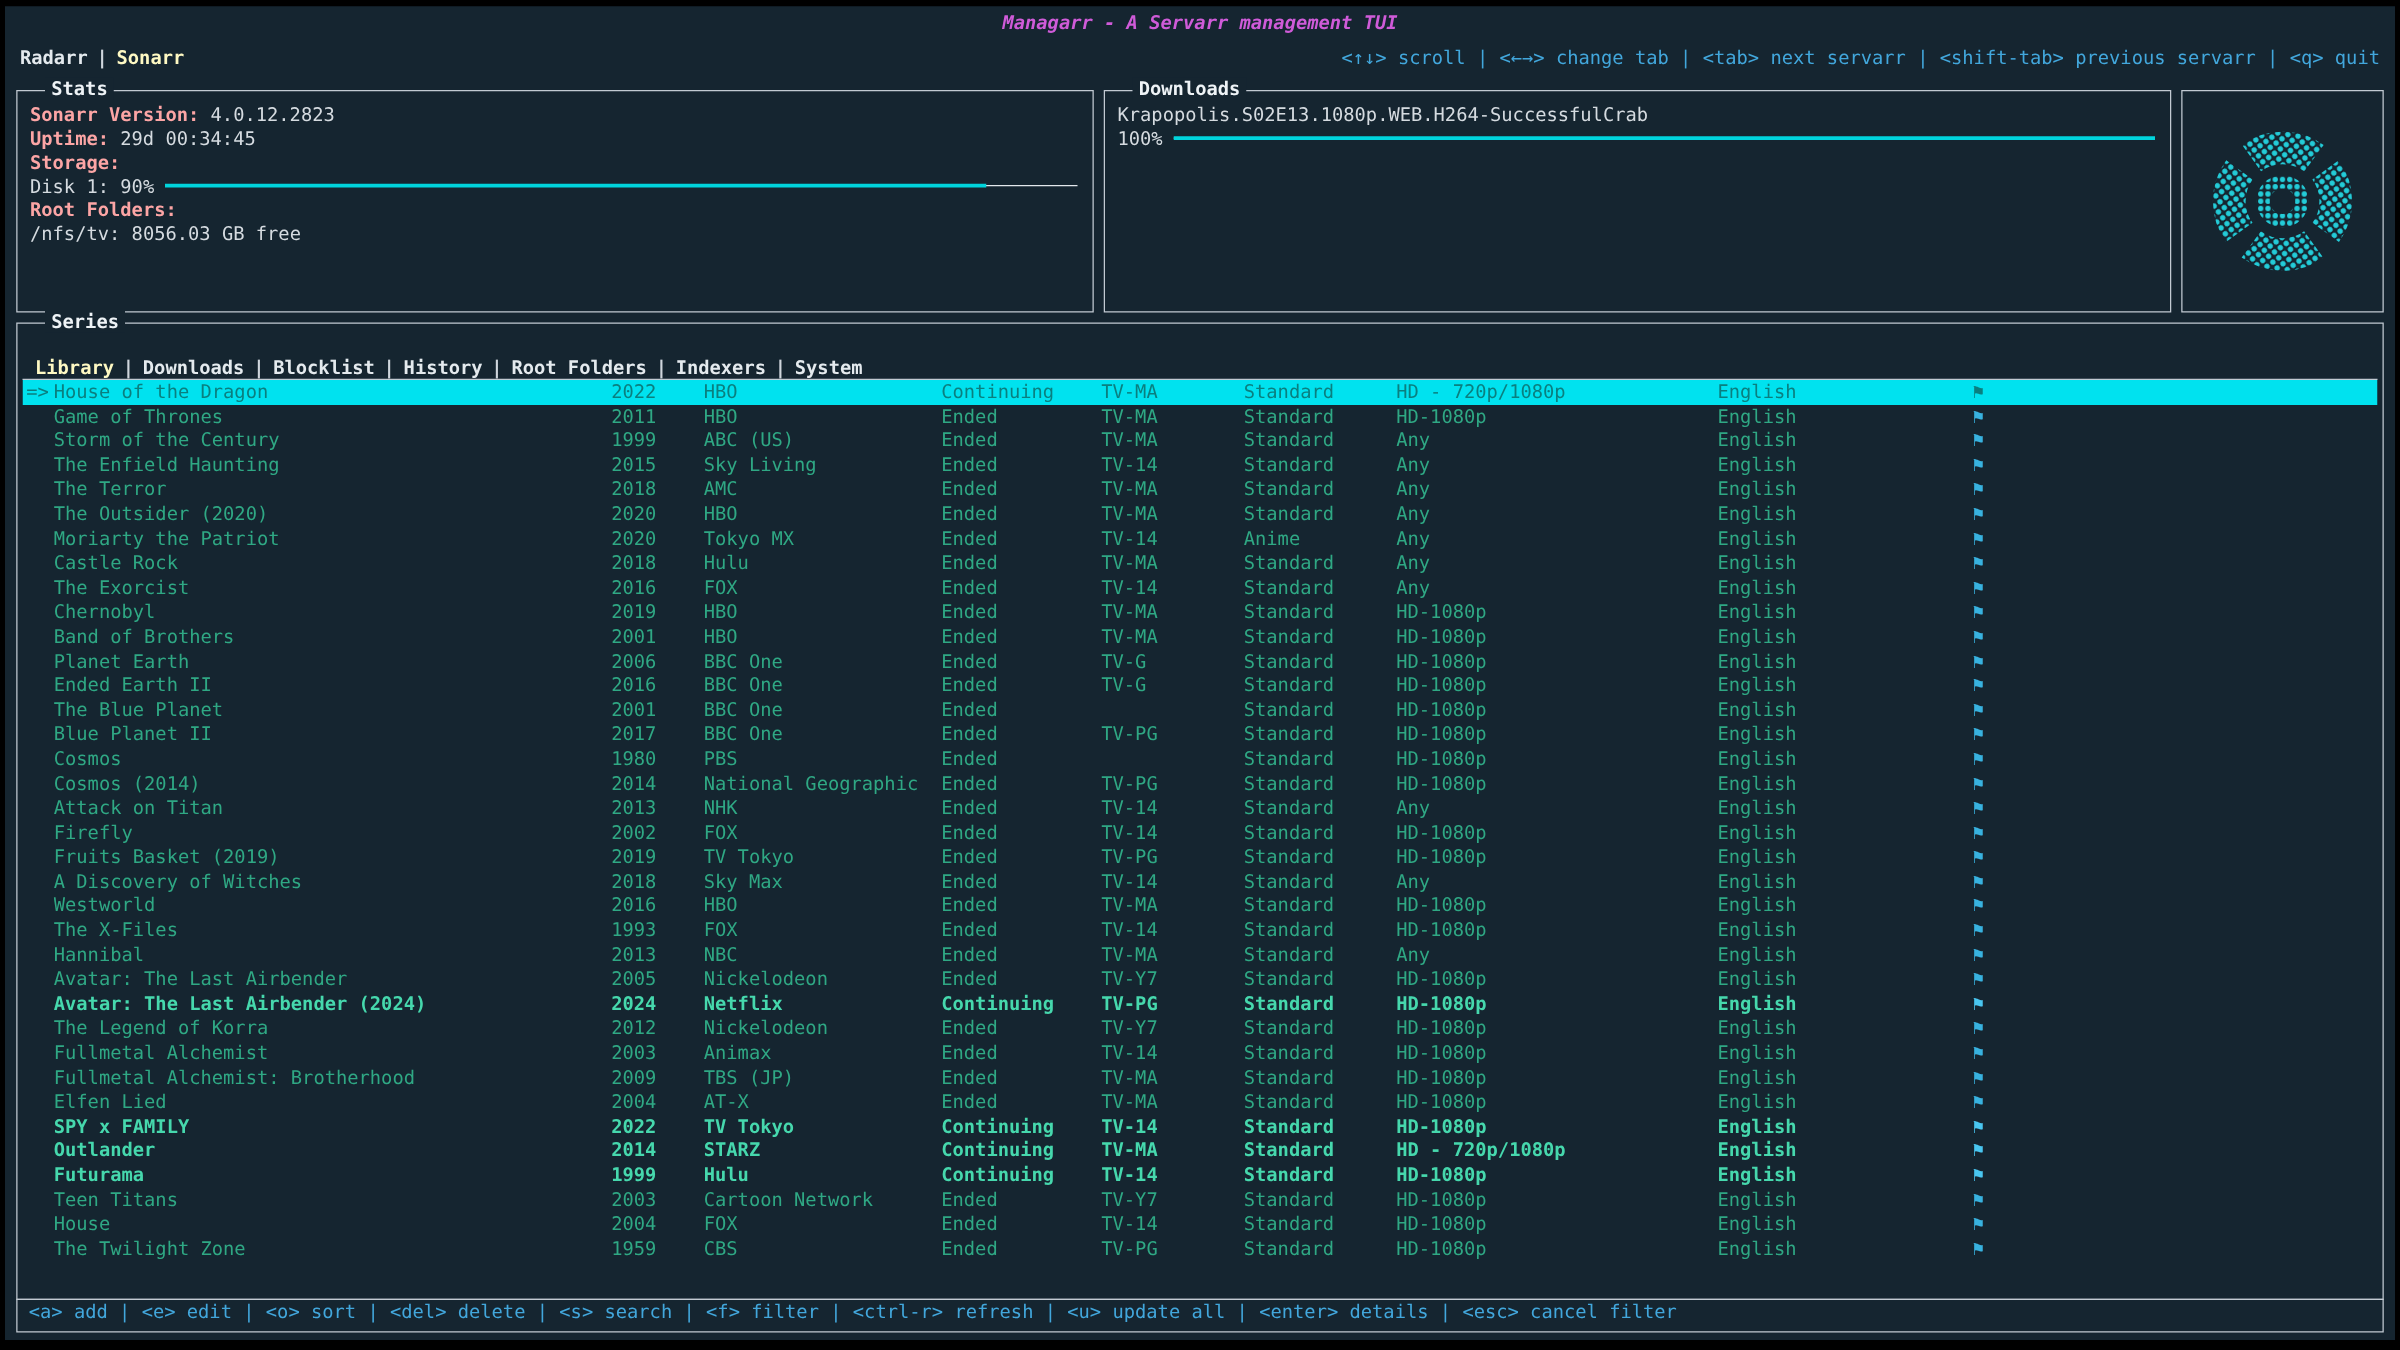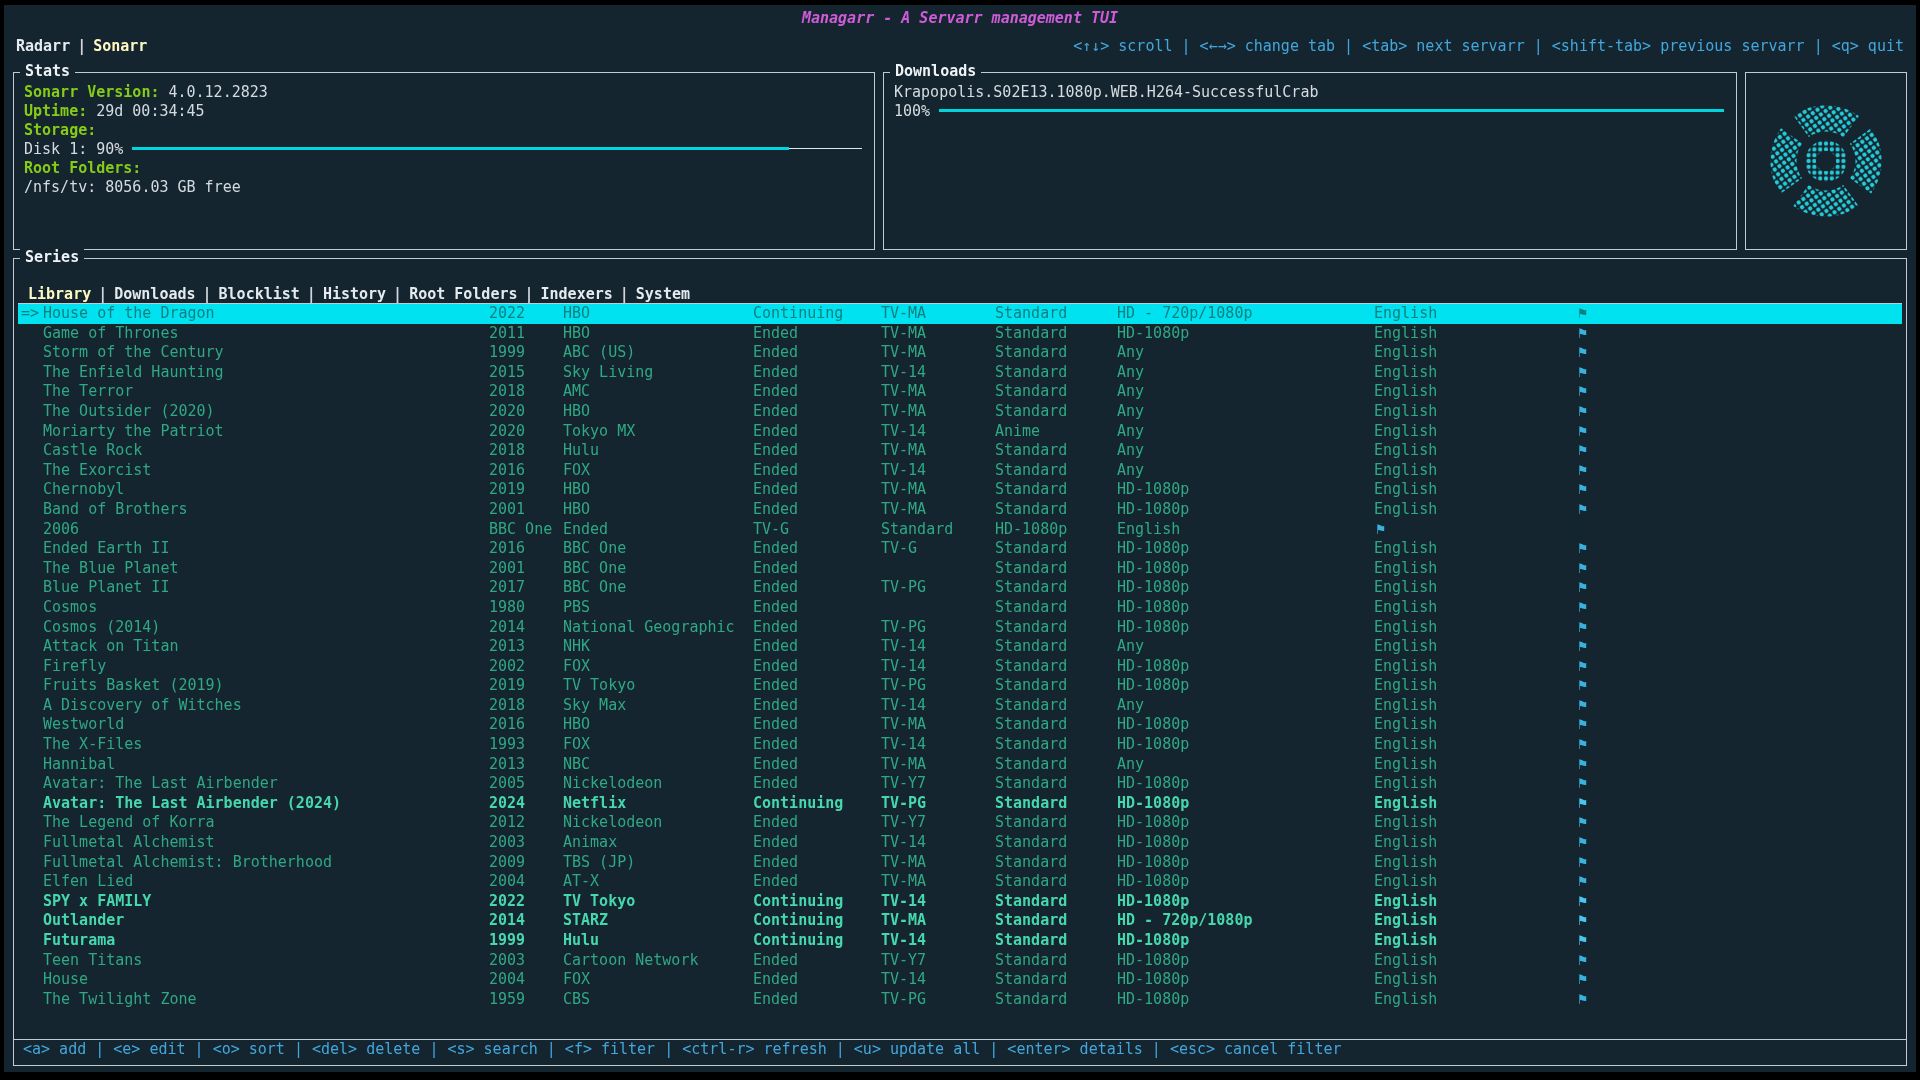--- a/index.html
+++ b/index.html
@@ -15,27 +15,27 @@
   
   .tabs-row { display:flex; justify-content:space-between; align-items:center; height:26px; padding:0 3px; }
   .tab { font-weight:bold; color:#e4eaee; white-space:pre; cursor:default; }
   .tab.active { color:#fef9c3; }
   .tab-sep { color:#cfd6dd; padding:0 7px; font-weight:bold; }
   .top-help, .footer-text { color:#42a7dc; white-space:pre; }
 
   
   .top-panels { display:flex; gap:8px; margin-top:13px; height:178px; }
   .panel { border:1px solid #c2cad2; position:relative; background:transparent; }
-  .panel-title { position:absolute; top:-11px; left:6px; background:#152530; padding:0 5px; font-weight:bold; color:#eef3f6; }
+  .panel-title { position:absolute; top:-11px; left:22px; background:#152530; padding:0 5px; font-weight:bold; color:#eef3f6; }
   .stats-panel { width:862px; padding:9px 12px 0 10px; }
   .downloads-panel { flex:1; padding:9px 12px 0 10px; }
   .logo-panel { width:162px; display:flex; align-items:center; justify-content:center; }
 
   .stat-line { height:19px; display:flex; align-items:center; white-space:pre; }
-  .stat-label { font-weight:bold; color:#84cc16; margin-right:9px; }
+  .stat-label { font-weight:bold; color:#fca5a5; margin-right:9px; }
   .stat-value { color:#d5dbe0; }
   .gauge-line { display:flex; align-items:center; }
   .line-gauge { flex:1; height:3px; margin-left:9px; position:relative; }
   .line-gauge::before { content:''; position:absolute; top:1px; left:0; right:0; height:1px; background:#e3e8ec; }
   .line-gauge-fill { position:absolute; top:0; left:0; height:3px; background:#00d4dc; }
 
   
   .series-panel { margin-top:8px; height:782px; padding:4px; display:flex; flex-direction:column; }
   .series-tabs { height:40px; display:flex; align-items:flex-end; padding-left:10px; }
   .tabs-underline { border-bottom:1px solid #c2cad2; width:100%; }
@@ -285,20 +285,21 @@
           <span class="cell">Ended</span>
           <span class="cell">TV-MA</span>
           <span class="cell">Standard</span>
           <span class="cell">HD-1080p</span>
           <span class="cell">English</span>
           <span class="cell mon">⚑</span>
           <span class="cell"></span>
         </div>
         <div class="series-grid row">
           <span class="cell marker"></span>
+          <span class="cell">Planet Earth</span>
           <span class="cell">2006</span>
           <span class="cell">BBC One</span>
           <span class="cell">Ended</span>
           <span class="cell">TV-G</span>
           <span class="cell">Standard</span>
           <span class="cell">HD-1080p</span>
           <span class="cell">English</span>
           <span class="cell mon">⚑</span>
           <span class="cell"></span>
         </div>

